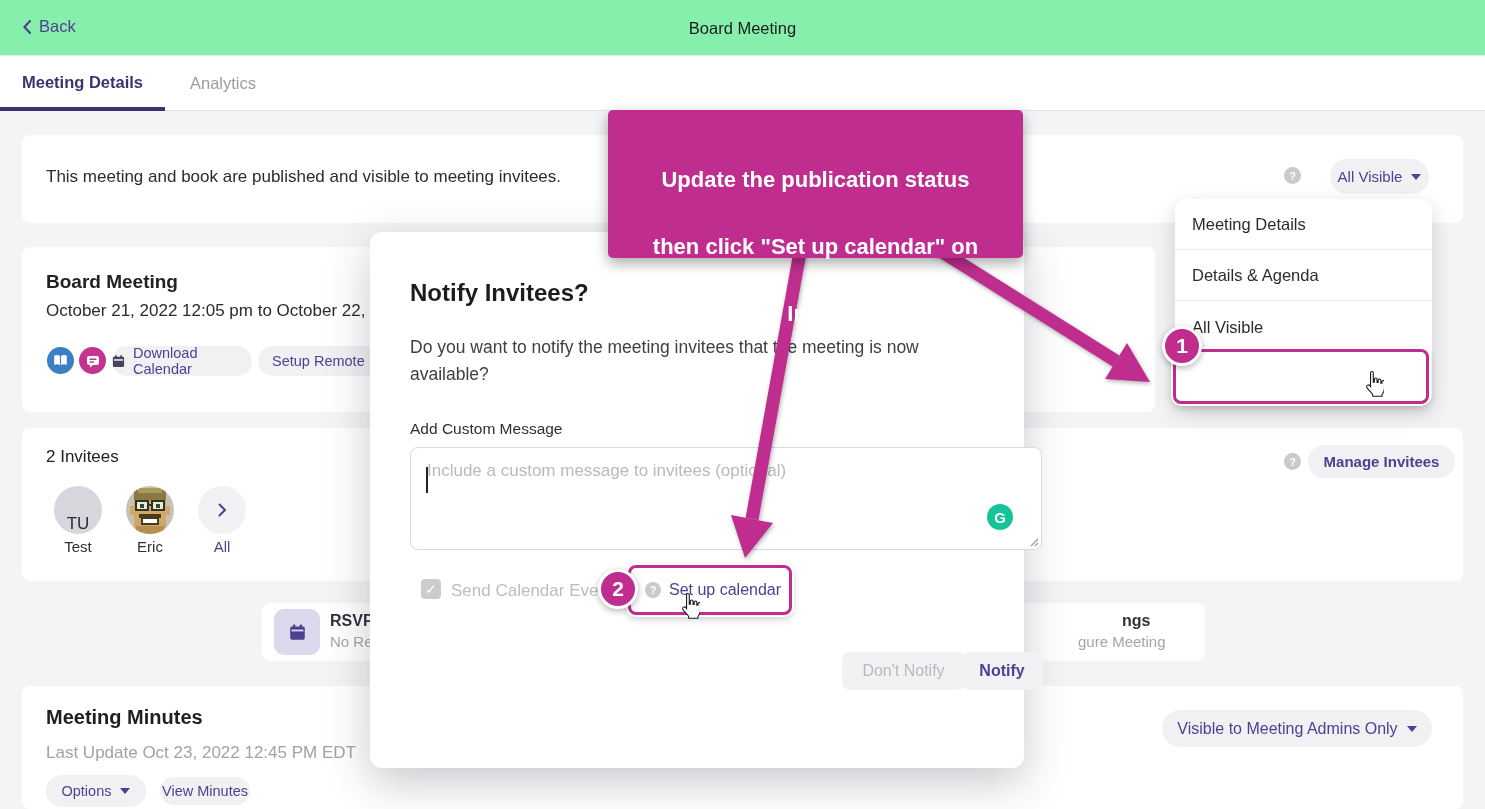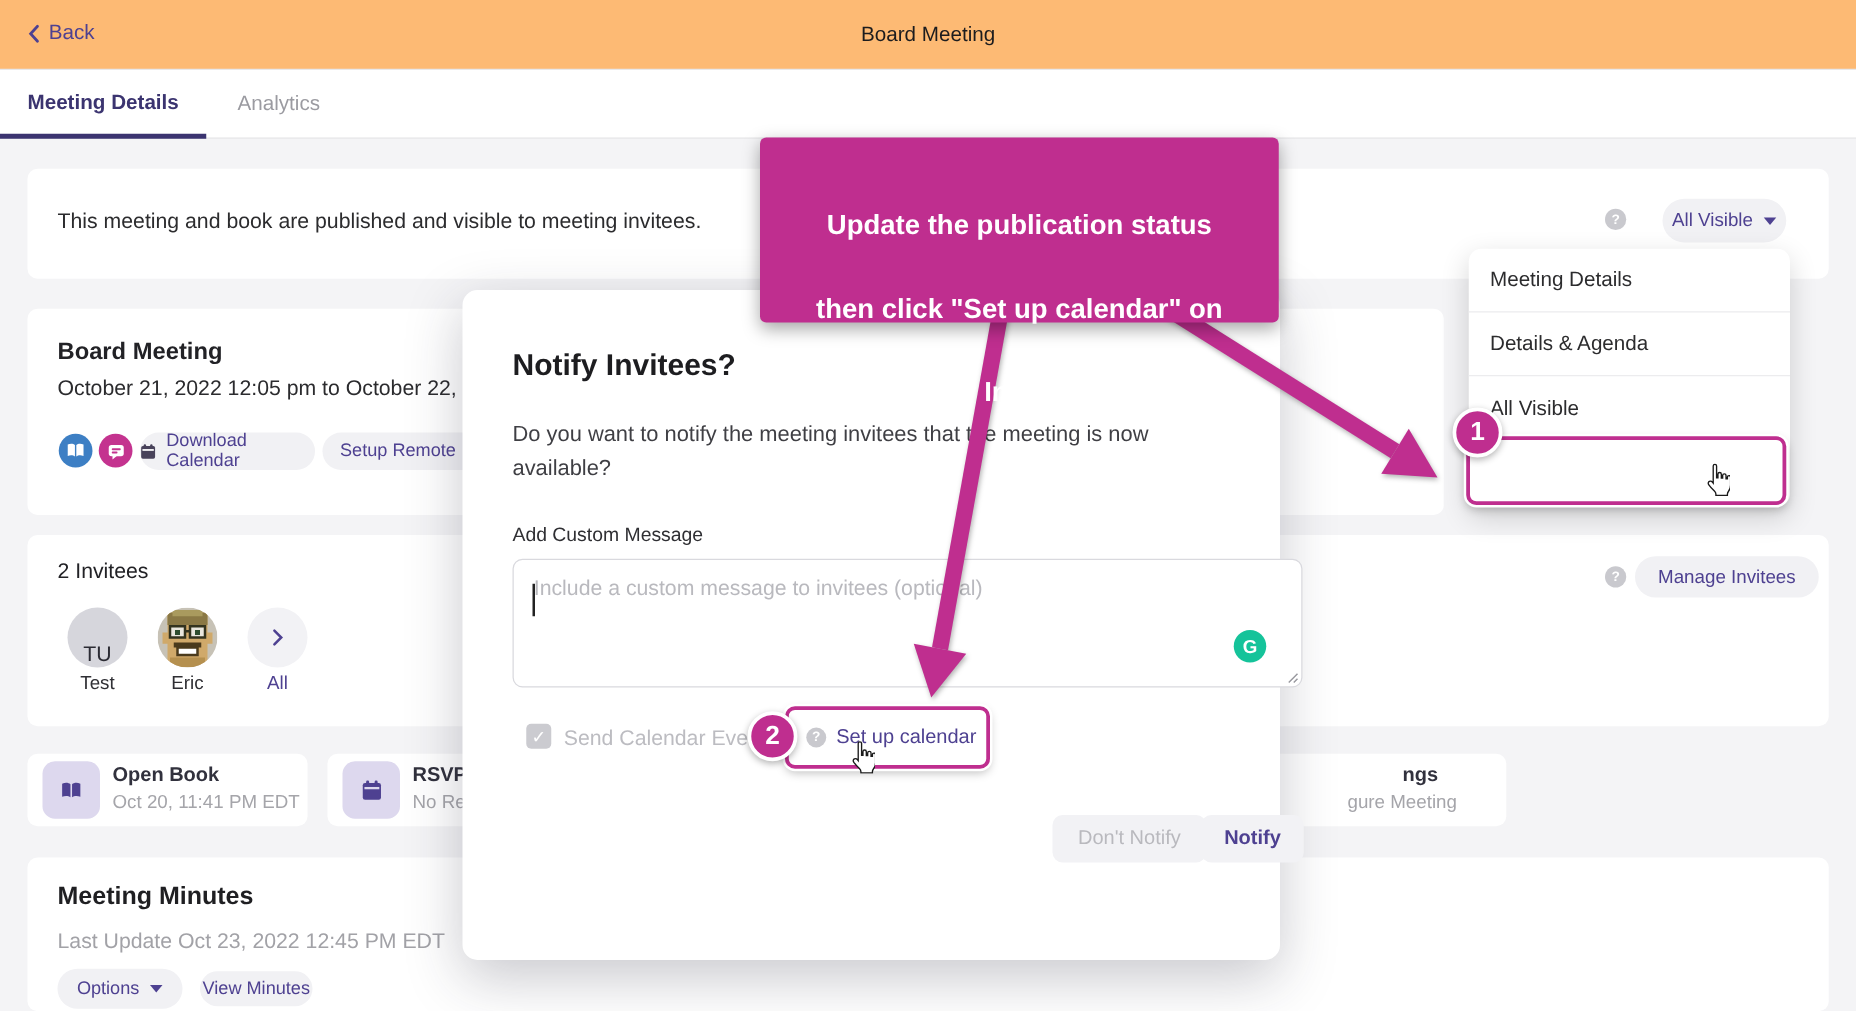--- a/index.html
+++ b/index.html
@@ -4,21 +4,21 @@
 <style>
   * { margin:0; padding:0; box-sizing:border-box; }
   html,body { width:1485px; height:809px; }
   body { font-family:"Liberation Sans", sans-serif; background:#f4f4f6; }
   .stage { position:relative; width:1485px; height:809px; overflow:hidden; background:#f4f4f6; }
   .abs { position:absolute; }
   .card { background:#fff; border-radius:8px; }
   .pill { background:#f1f1f4; border-radius:18px; display:flex; align-items:center; justify-content:center; color:#4e4191; font-size:15px; cursor:pointer; }
   .caret { width:0; height:0; border-left:5px solid transparent; border-right:5px solid transparent; border-top:6px solid #4e4191; display:inline-block; margin-left:9px; }
   .help { width:17px; height:17px; border-radius:50%; background:#c9c9ce; color:#fff; font-size:11px; font-weight:bold; display:flex; align-items:center; justify-content:center; }
-  .topbar { left:0; top:0; width:1485px; height:56px; background:#fdba74; border-bottom:1px solid #e8e8ea; }
+  .topbar { left:0; top:0; width:1485px; height:56px; background:#86efac; border-bottom:1px solid #e8e8ea; }
   .tabsbar { left:0; top:56px; width:1485px; height:55px; background:#fff; border-bottom:1px solid #e3e3e6; }
   .menu { left:1175px; top:199px; width:257px; height:206px; background:#fff; border-radius:10px; box-shadow:0 8px 22px rgba(0,0,0,.16); z-index:20; }
   .menu-item { height:51px; display:flex; align-items:center; padding-left:17px; font-size:16.5px; color:#2c2c2e; border-bottom:1px solid #ececee; cursor:pointer; }
   .menu-item:last-child { border-bottom:none; }
   .modal { left:370px; top:232px; width:654px; height:536px; background:#fff; border-radius:12px; box-shadow:0 14px 44px rgba(40,40,60,.25); z-index:30;padding-left:22px; }
   .hlbox { border:3px solid #bf2e8f; border-radius:8px; box-shadow:0 0 0 2px #fff, 0 3px 8px rgba(0,0,0,.25); z-index:35; }
   .badge { width:40px; height:40px; border-radius:50%; background:#bf2e8f; border:3px solid #fff; color:#fff; font-size:21px; font-weight:bold; display:flex; align-items:center; justify-content:center; z-index:45; box-shadow:0 2px 6px rgba(0,0,0,.3); }
   .callout { left:608px; top:110px; width:415px; height:148px; background:#bf2e8f; border-radius:5px; z-index:50; box-shadow:0 5px 14px rgba(0,0,0,.35); padding-top:20px; }
   .callout div { color:#fff; font-size:22px; font-weight:bold; text-align:center; line-height:35px;margin-top:32px; }
   .avatar-label { width:48px; text-align:center; font-size:15px; color:#2f2f34; }
@@ -119,35 +119,25 @@
       </svg>
     </div>
     <div class="abs avatar-label" style="left:104px; top:110px;">Eric</div>
     <div class="abs" style="left:176px; top:58px; width:48px; height:48px; border-radius:50%; background:#f2f2f5; display:flex; align-items:center; justify-content:center; cursor:pointer;">
       <svg width="9" height="14" viewBox="0 0 9 14">
           <path d="M1.5 1.5 L7 7 L1.5 12.5" fill="none" stroke="#4e4191" stroke-width="2" stroke-linecap="round"></path>
         </svg>
     </div>
     <div class="abs avatar-label" style="left:176px; top:110px; color:#4e4191;">All</div>
     <div class="abs help" style="left:1262px; top:25px;">?</div>
-    <div class="abs pill" style="left:1286px; top:17px; width:147px; height:33px;">
+    <div class="abs pill" style="left:1286px; top:17px; width:147px; height:33px;font-weight:bold;">
         <span>Manage Invitees</span>
       </div>
   </div>
 
-  <div class="abs card" style="left:22px; top:603px; width:224px; height:58px;">
-    <div class="abs tile" style="left:12px; top:6px;">
-      <svg width="18" height="15" viewBox="0 0 16 14">
-          <path d="M1.2 1.8 C3.5 .7 6 .9 7.4 2.2 L7.4 12 C6 10.9 3.5 10.7 1.2 11.6 Z" fill="#4e4191"></path>
-          <path d="M14.8 1.8 C12.5 .7 10 .9 8.6 2.2 L8.6 12 C10 10.9 12.5 10.7 14.8 11.6 Z" fill="#4e4191"></path>
-        </svg>
-    </div>
-    <div class="abs" style="left:68px; top:9px; font-size:16px; font-weight:bold; color:#31313d;">Open Book</div>
-    <div class="abs" style="left:68px; top:30px; font-size:15px; color:#a5a5aa;">Oct 20, 11:41 PM EDT</div>
-  </div>
   <div class="abs card" style="left:262px; top:603px; width:224px; height:58px;">
     <div class="abs tile" style="left:12px; top:6px;">
       <svg width="17" height="17" viewBox="0 0 14 14">
           <rect x="1" y="2" width="12" height="11" rx="1.5" fill="#4e4191"></rect>
           <rect x="3.2" y="0.4" width="2" height="3.4" rx=".9" fill="#4e4191"></rect>
           <rect x="8.8" y="0.4" width="2" height="3.4" rx=".9" fill="#4e4191"></rect>
           <rect x="2.1" y="4.6" width="9.8" height="1.5" fill="#ddd8ee"></rect>
         </svg>
     </div>
     <div class="abs" style="left:68px; top:9px; font-size:16px; font-weight:bold; color:#31313d;">RSVP to</div>
@@ -161,20 +151,24 @@
   <div class="abs card" style="left:22px; top:686px; width:1441px; height:123px;">
     <div class="abs" style="left:24px; top:20px; font-size:20px; font-weight:bold; color:#1f1f22;">Meeting Minutes</div>
     <div class="abs" style="left:24px; top:57px; font-size:17px; color:#a2a2a7;">Last Update Oct 23, 2022 12:45 PM EDT</div>
     <div class="abs pill" style="left:24px; top:89px; width:100px; height:32px; font-size:14.5px;">
       <span>Options</span>
         <span class="caret"></span>
     </div>
     <div class="abs pill" style="left:138px; top:91px; width:90px; height:28px; font-size:14.5px;">
         <span>View Minutes</span>
       </div>
+    <div class="abs pill" style="left:1140px; top:24px; width:270px; height:37px; font-size:16px; border-radius:19px;">
+      <span>Visible to Meeting Admins Only</span>
+        <span class="caret"></span>
+    </div>
   </div>
 
   <div class="abs menu">
     <div class="menu-item">Meeting Details</div>
     <div class="menu-item">Details &amp; Agenda</div>
     <div class="menu-item" style="height:52px;">All Visible</div>
   </div>
   <div class="abs hlbox" style="left:1173px; top:349px; width:256px; height:55px; background:transparent;"></div>
 
   <div class="abs modal">

